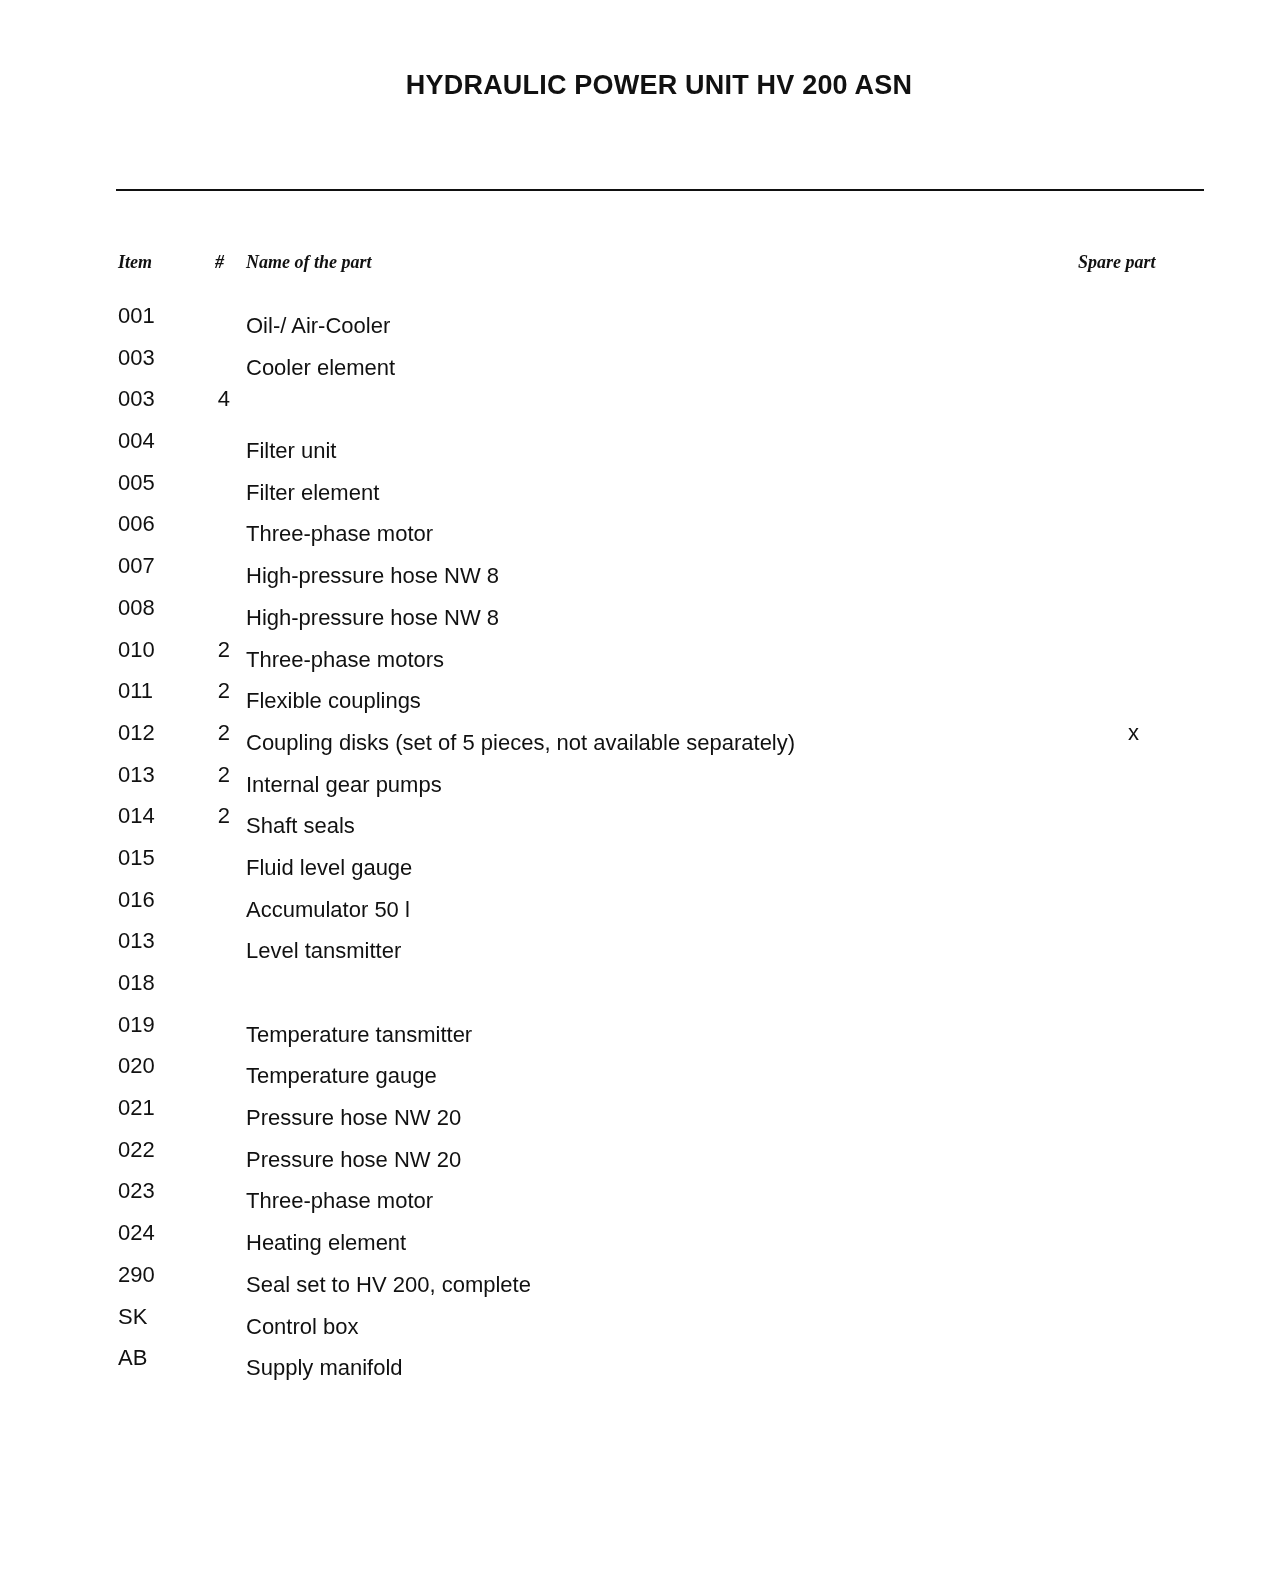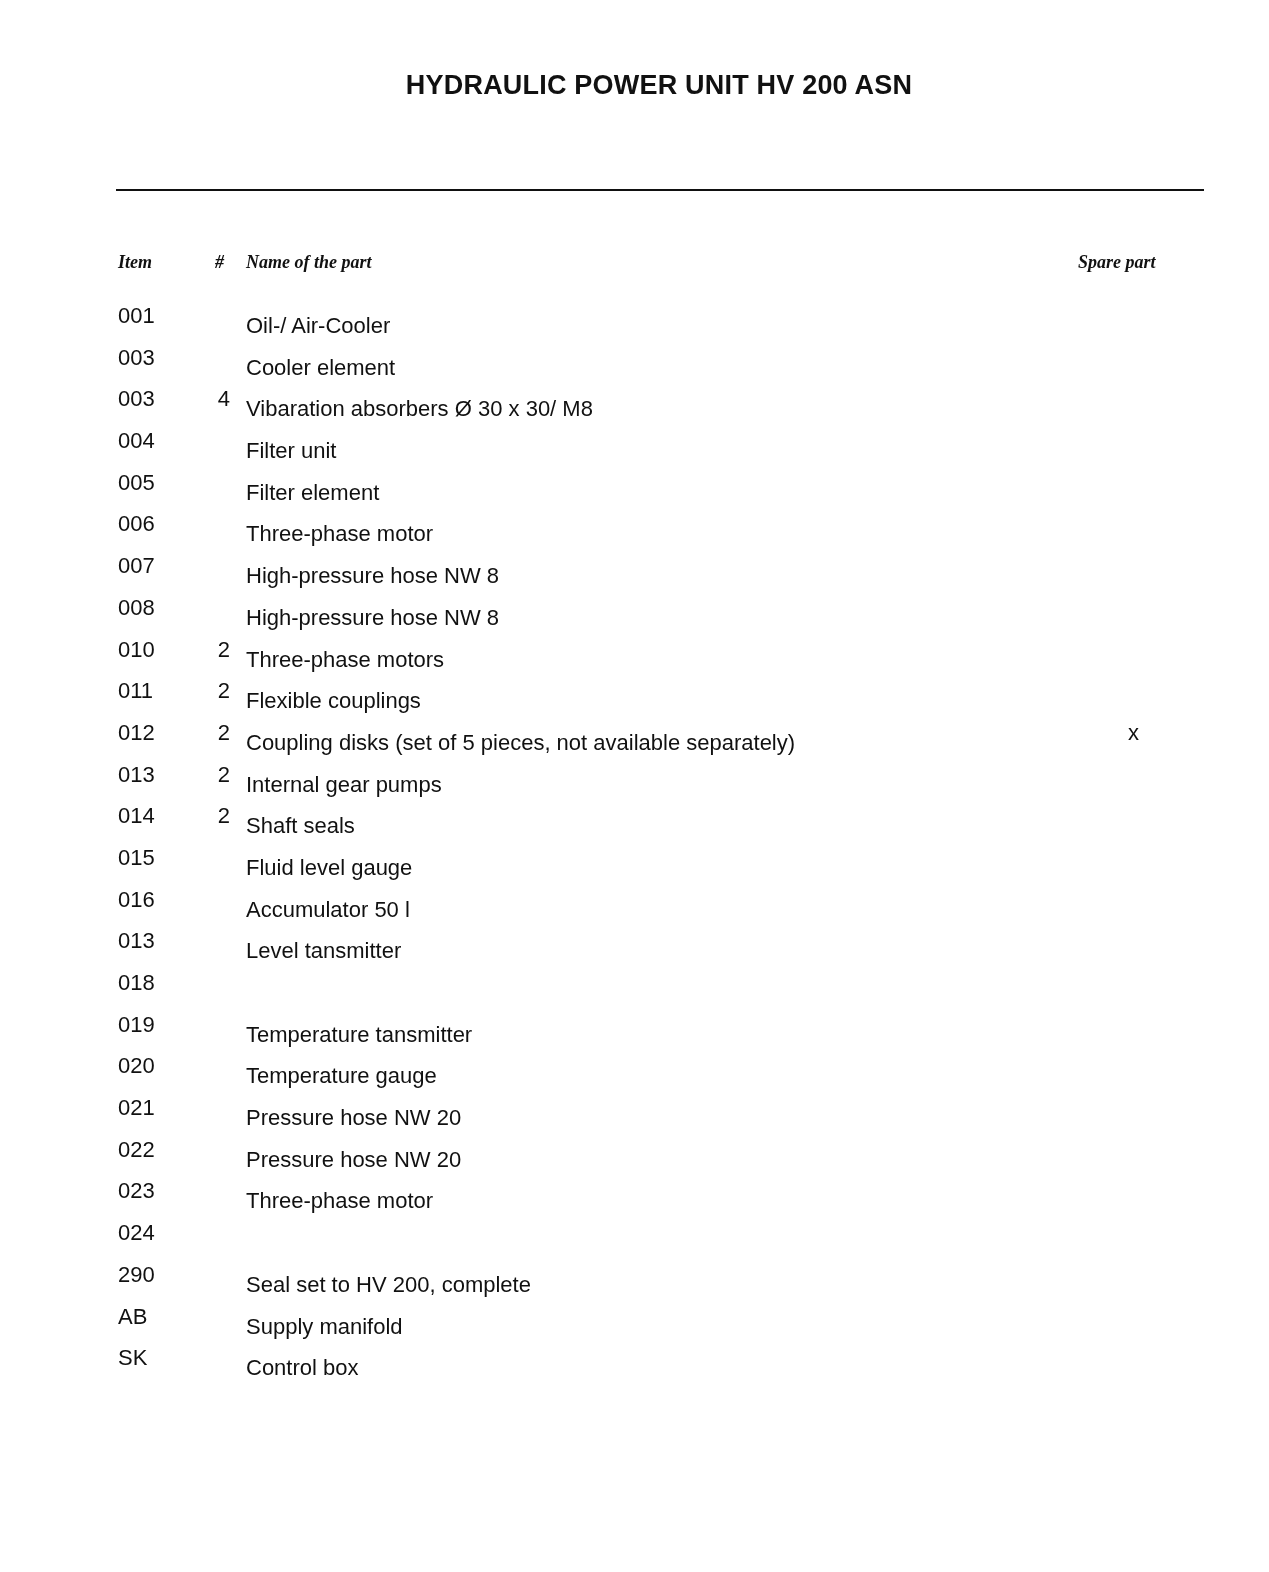--- a/index.html
+++ b/index.html
@@ -50,21 +50,20 @@
     </div>
   <div class="row">
       <span class="item">003</span>
       <span class="qty"></span>
       <span class="name">Cooler element</span>
       <span class="spare"></span>
     </div>
   <div class="row">
       <span class="item">003</span>
       <span class="qty">4</span>
-      <span class="name">Vibaration absorbers Ø 30 x 30/ M8</span>
       <span class="spare"></span>
     </div>
   <div class="row">
       <span class="item">004</span>
       <span class="qty"></span>
       <span class="name">Filter unit</span>
       <span class="spare"></span>
     </div>
   <div class="row">
       <span class="item">005</span>
@@ -169,33 +168,34 @@
     </div>
   <div class="row">
       <span class="item">023</span>
       <span class="qty"></span>
       <span class="name">Three-phase motor</span>
       <span class="spare"></span>
     </div>
   <div class="row">
       <span class="item">024</span>
       <span class="qty"></span>
+      <span class="name">Heating element</span>
       <span class="spare"></span>
     </div>
   <div class="row">
       <span class="item">290</span>
       <span class="qty"></span>
       <span class="name">Seal set to HV 200, complete</span>
       <span class="spare"></span>
     </div>
   <div class="row">
+      <span class="item">SK</span>
+      <span class="qty"></span>
+      <span class="name">Control box</span>
+      <span class="spare"></span>
+    </div>
+  <div class="row">
       <span class="item">AB</span>
       <span class="qty"></span>
       <span class="name">Supply manifold</span>
       <span class="spare"></span>
     </div>
-  <div class="row">
-      <span class="item">SK</span>
-      <span class="qty"></span>
-      <span class="name">Control box</span>
-      <span class="spare"></span>
-    </div>
 </div>
 
 </body></html>

